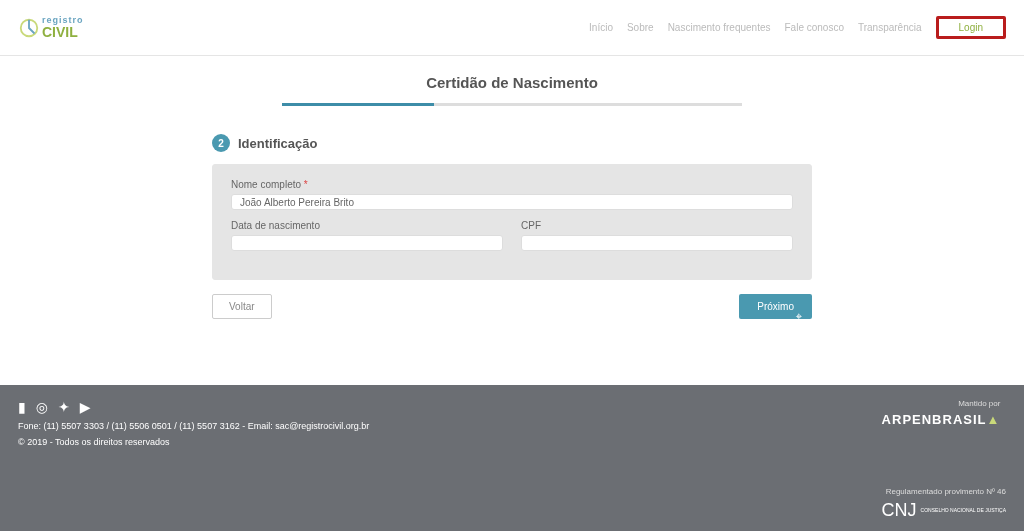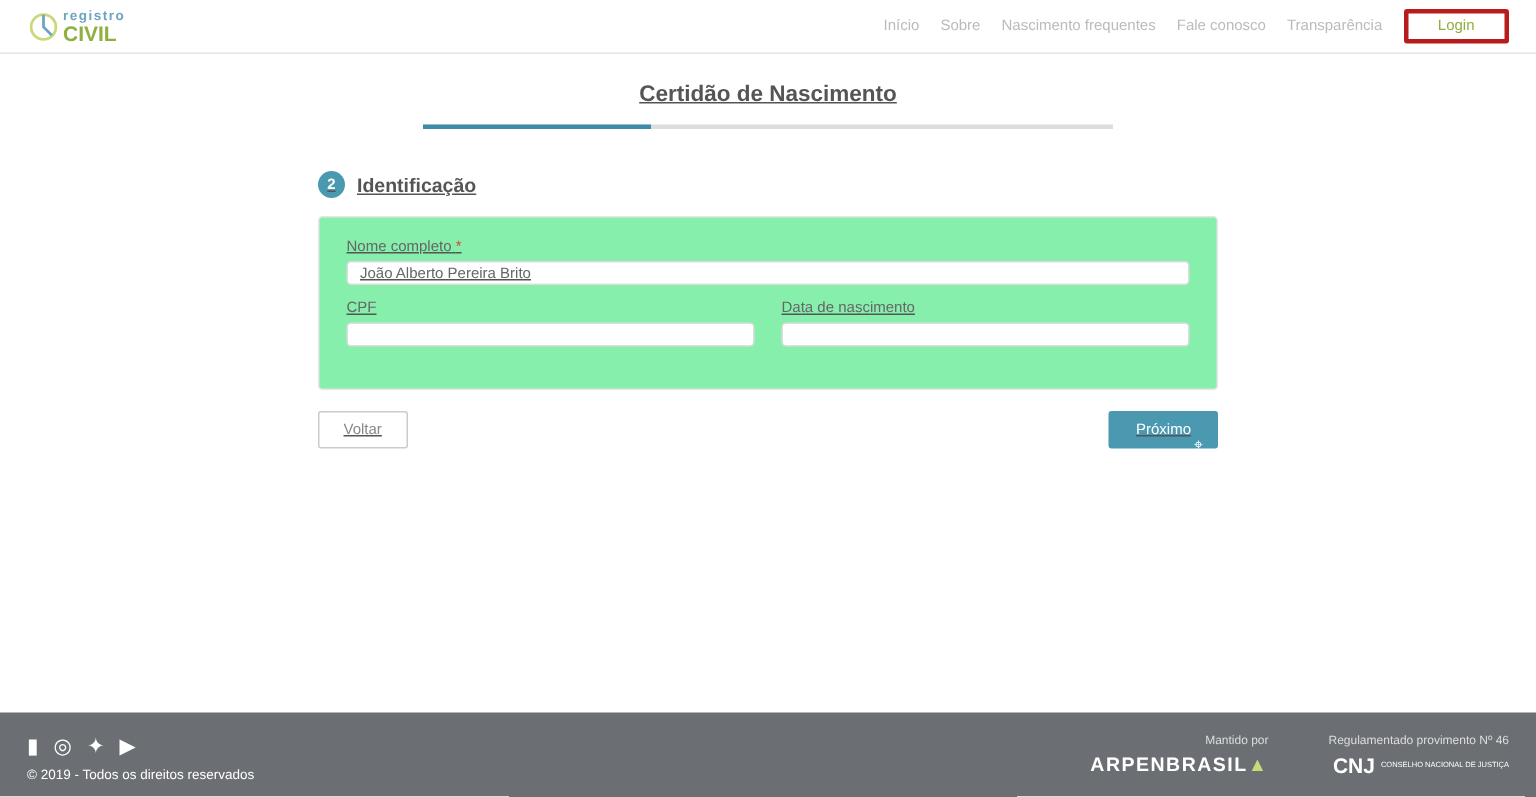--- a/index.html
+++ b/index.html
@@ -1,60 +1,60 @@
 <!DOCTYPE html>
 <html><head>
   <meta charset="utf-8">
   <style>
     * { box-sizing: border-box; margin: 0; padding: 0; }
     body { font-family: Arial, Helvetica, sans-serif; font-size: 12px; color: #555; background: #fff; min-height: 531px; display: flex; flex-direction: column; }
     
-    .header { display: flex; align-items: center; justify-content: space-between; padding: 6px 18px; border-bottom: 1px solid #e5e5e5; }
+    .header { display: flex; align-items: center; justify-content: space-between; padding: 16px 18px; border-bottom: 1px solid #e5e5e5; }
     .logo { display: flex; align-items: center; gap: 2px; }
     .logo-icon { width: 22px; height: 22px; }
     .logo-text { font-size: 14px; font-weight: bold; line-height: 1; }
     .logo-text .reg { color: #6ba5c1; display: block; font-size: 9px; letter-spacing: 1px; }
     .logo-text .civil { color: #8fb040; display: block; }
     .nav { display: flex; align-items: center; gap: 14px; color: #bbb; font-size: 10px; }
     .nav a { color: #bbb; text-decoration: none; text-align: right; }
     .login-btn { border: 3px solid #b91c1c; color: #8fb040; background: #fff; padding: 3px 20px; border-radius: 2px; font-size: 10px; cursor: pointer; }
     
-    .main { flex: 1; display: flex; flex-direction: column; align-items: center; padding-top: 18px; text-decoration: underline; }
+    .main { flex: 1; display: flex; flex-direction: column; align-items: center; padding-top: 18px; }
     .page-title { font-size: 15px; font-weight: bold; color: #555; margin-bottom: 12px; }
     .progress { width: 460px; height: 3px; background: #ddd; position: relative; margin-bottom: 28px; }
     .progress-fill { position: absolute; left: 0; top: 0; height: 100%; width: 33%; background: #3d8da8; }
     
     .form-block { width: 600px; }
     .step-header { display: flex; align-items: center; gap: 8px; margin-bottom: 12px; }
     .step-circle { width: 18px; height: 18px; border-radius: 50%; background: #4a99b0; color: #fff; display: flex; align-items: center; justify-content: center; font-size: 10px; font-weight: bold; }
     .step-title { font-size: 13px; font-weight: bold; color: #555; }
     
-    .form-card { border: 1px solid #e5e5e5; border-radius: 3px; padding: 14px 18px 18px; background: #86efac; }
+    .form-card { border: 1px solid #e5e5e5; border-radius: 3px; padding: 14px 18px 18px; background: #e5e5e5; }
     .form-row { display: flex; gap: 18px; margin-bottom: 10px; }
     .form-group { flex: 1; display: flex; flex-direction: column; gap: 4px; }
     .form-label { font-size: 10px; color: #666; }
     .req { color: #d44; }
     .form-input { border: 1px solid #ddd; border-radius: 3px; height: 16px; padding: 0 8px; font-size: 10px; color: #666; width: 100%; }
     
     .actions { display: flex; justify-content: space-between; margin-top: 14px; }
     .btn-back { background: #fff; border: 1px solid #ccc; color: #888; padding: 6px 16px; font-size: 10px; border-radius: 2px; cursor: pointer; }
     .btn-next { background: #4a99b0; border: none; color: #fff; padding: 6px 18px; font-size: 10px; border-radius: 2px; cursor: pointer; position: relative; }
     .cursor { position: absolute; bottom: -4px; right: 10px; font-size: 11px; color: #fff; }
     
     .footer { background: #6b6e73; color: #fff; padding: 14px 18px 10px; display: flex; justify-content: space-between; align-items: flex-start; font-size: 9px; }
     .footer-left { display: flex; flex-direction: column; gap: 6px; }
     .social { display: flex; gap: 10px; font-size: 14px; }
-    .footer-right { display: flex; gap: 40px; align-items: flex-start; }
+    .footer-right { display: flex; gap: 60px; align-items: flex-start; flex-direction: column; }
     .footer-col { display: flex; flex-direction: column; gap: 4px; align-items: flex-end; }
     .footer-label { font-size: 8px; color: #ddd; }
     .brand { font-size: 13px; font-weight: bold; letter-spacing: 1px; }
     .brand .a { color: #fff; }
     .brand-accent { color: #c9d97a; }
     .cnj { display: flex; align-items: center; gap: 4px; }
-    .cnj-text { font-size: 14px; font-weight: bold; }
+    .cnj-text { font-size: 18px; font-weight: normal; }
     .cnj-sub { font-size: 5px; line-height: 1; }
   </style>
 </head>
 <body>
 
 <div class="header">
   <div class="logo">
     <svg class="logo-icon" viewBox="0 0 24 24">
         <circle cx="12" cy="12" r="9" fill="none" stroke="#c9d97a" stroke-width="2"></circle>
         <path d="M12 3 L12 12 L18 18" stroke="#6ba5c1" stroke-width="2" fill="none"></path>
@@ -90,25 +90,25 @@
       <div class="form-row">
         <div class="form-group">
           <label class="form-label">
             <span>Nome completo</span> <span class="req">*</span>
           </label>
           <input class="form-input" type="text" value="João Alberto Pereira Brito" style="">
         </div>
       </div>
       <div class="form-row">
         <div class="form-group">
-          <label class="form-label">CPF</label>
+          <label class="form-label">Data de nascimento</label>
           <input class="form-input" type="text" value="" style="">
         </div>
         <div class="form-group">
-          <label class="form-label">Data de nascimento</label>
+          <label class="form-label">CPF</label>
           <input class="form-input" type="text" value="" style="">
         </div>
       </div>
     </div>
 
     <div class="actions">
       <button class="btn-back">Voltar</button>
       <button class="btn-next">
         <span>Próximo</span>
         <span class="cursor">⌖</span>
@@ -118,20 +118,21 @@
 </div>
 
 <div class="footer">
   <div class="footer-left">
     <div class="social">
       <span>▮</span>
       <span>◎</span>
       <span>✦</span>
       <span>▶</span>
     </div>
+    <div>Fone: (11) 5507 3303 / (11) 5506 0501 / (11) 5507 3162 - Email: sac@registrocivil.org.br</div>
     <div>© 2019 - Todos os direitos reservados</div>
   </div>
   <div class="footer-right">
     <div class="footer-col">
       <div class="footer-label">Mantido por</div>
       <div class="brand">
         <span class="a">ARPENBRASIL</span><span class="brand-accent">▲</span>
       </div>
     </div>
     <div class="footer-col">

